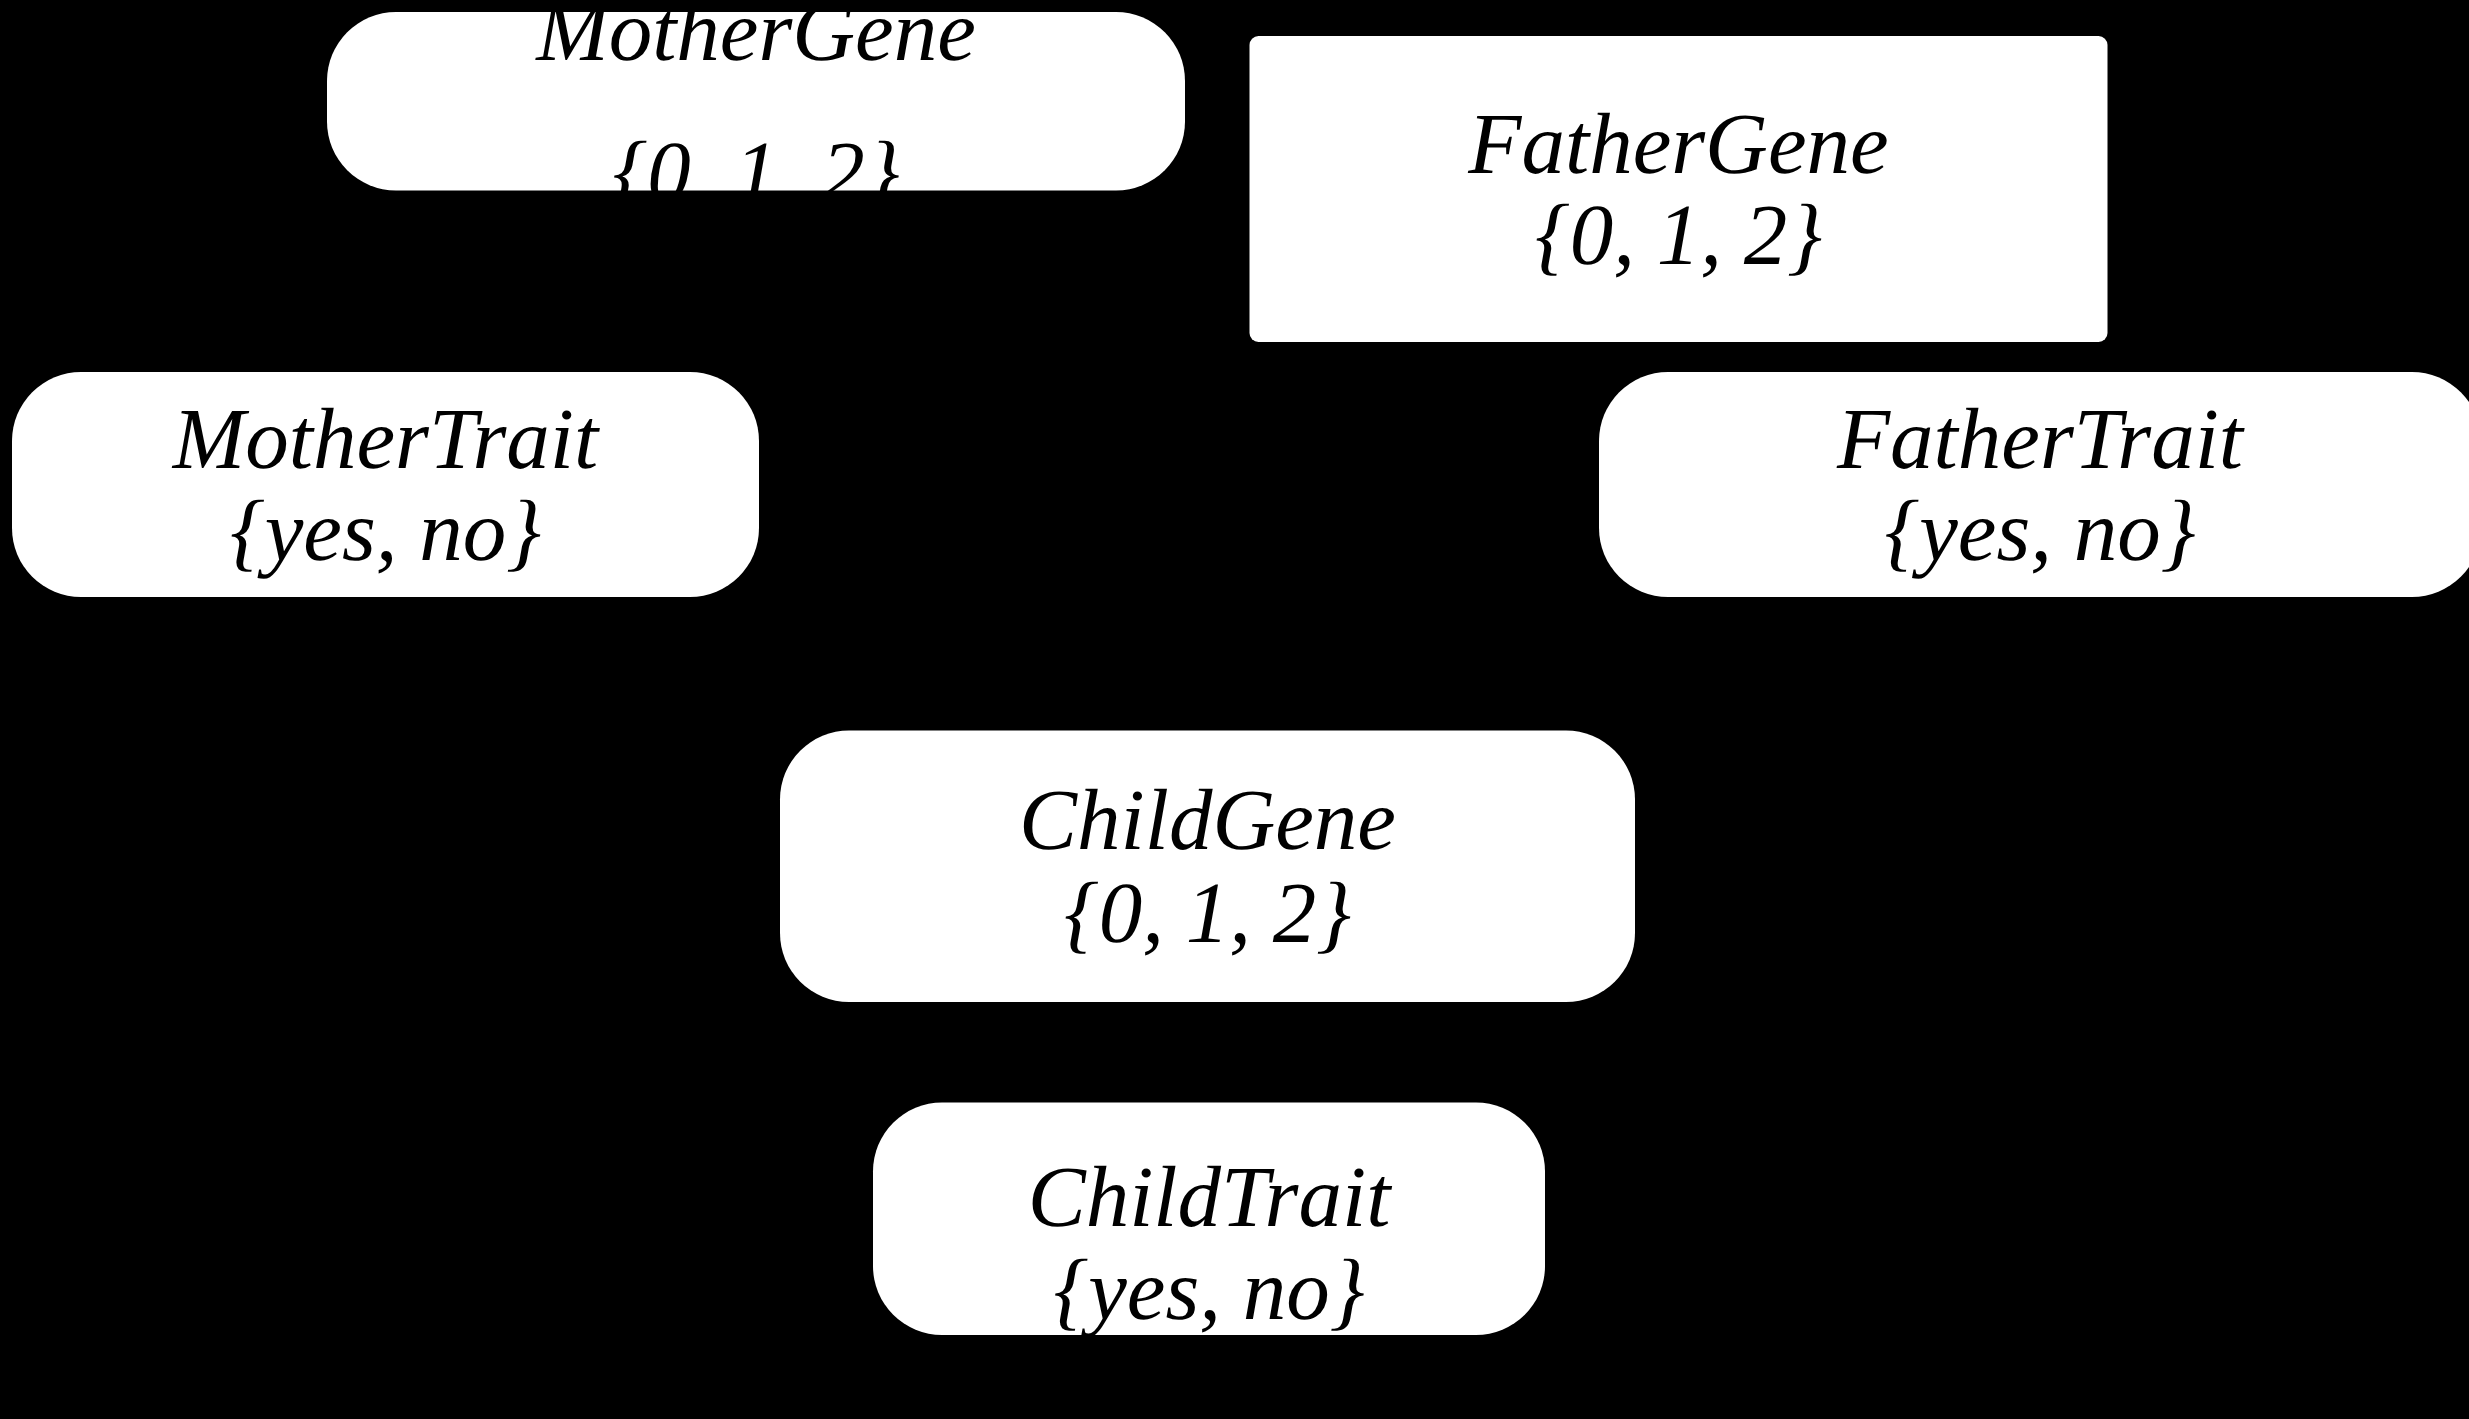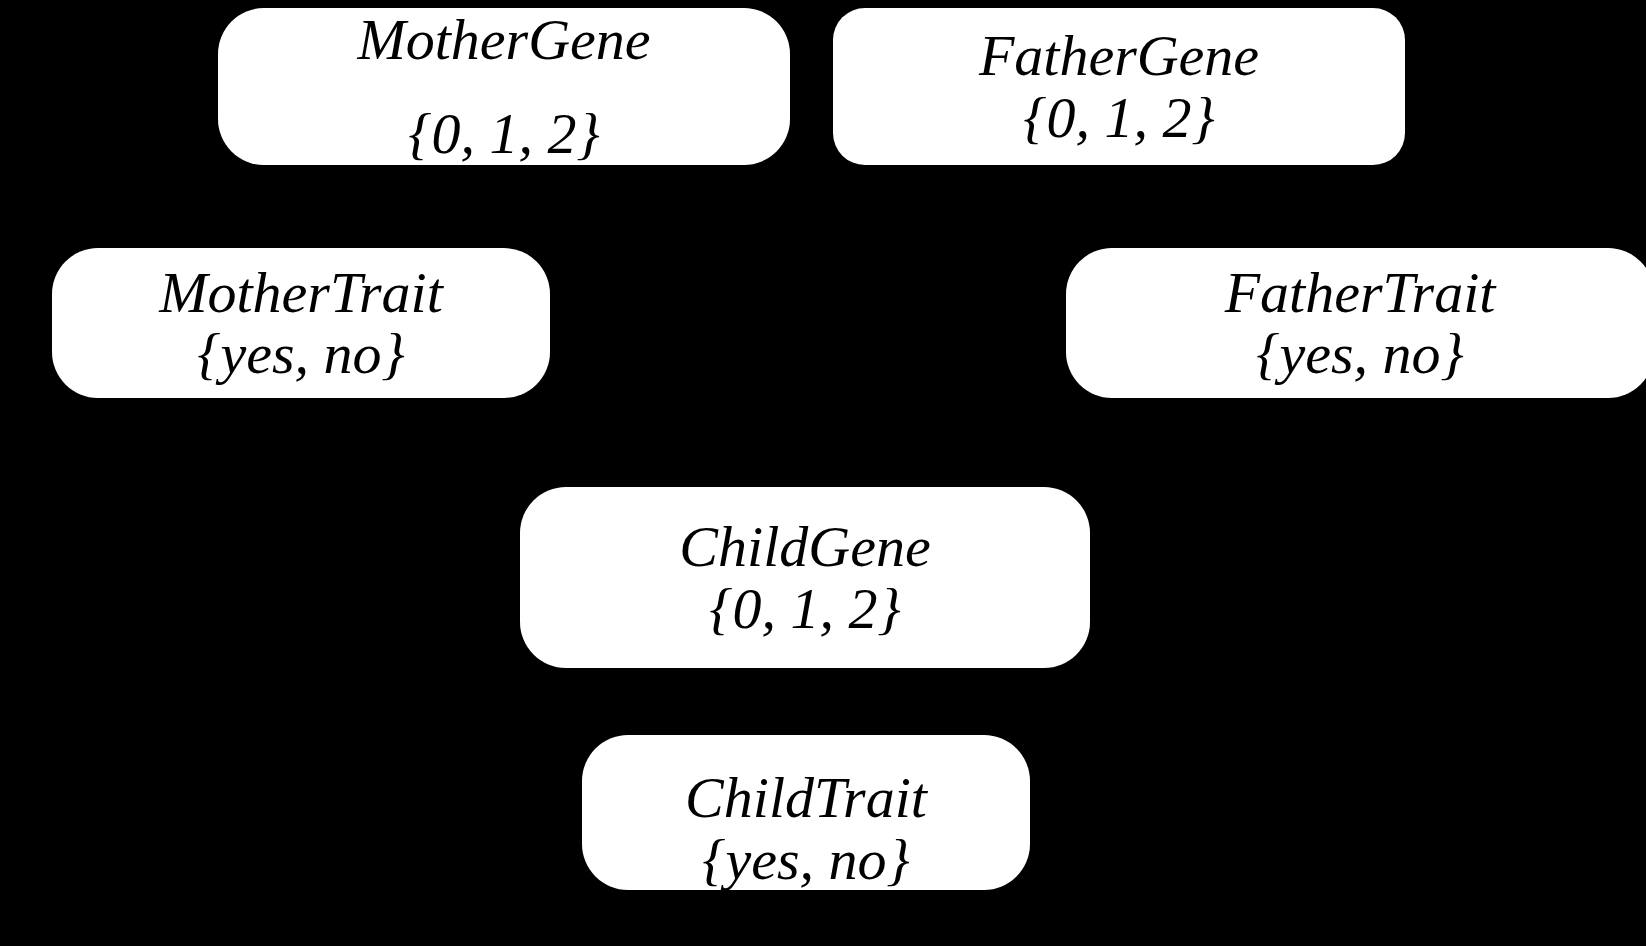--- a/index.html
+++ b/index.html
@@ -35,32 +35,31 @@
     white-space: nowrap;
   }
   .node .node-domain {
     font-style: italic;
     font-weight: normal;
     white-space: nowrap;
   }
 
   
   #node-mother-gene {
-    left: 218px; top: 8px; width: 572px; height: 157px;
+    left: 218px; top: 8px; width: 572px; height: 119px;
     border-radius: 46px;
     gap: 32px;
   }
   #node-father-gene {
-    left: 833px; top: 8px; width: 572px; height: 157px;
-    border-radius: 32px;
+    left: 833px; top: 24px; width: 572px; height: 204px;
+    border-radius: 6px;
   }
   #node-mother-trait {
     left: 8px; top: 248px; width: 498px; height: 150px;
     border-radius: 46px;
-    margin-left: 44px;
   }
   #node-father-trait {
     left: 1066px; top: 248px; width: 588px; height: 150px;
     border-radius: 46px;
   }
   #node-child-gene {
     left: 520px; top: 487px; width: 570px; height: 181px;
     border-radius: 46px;
   }
   #node-child-trait {

